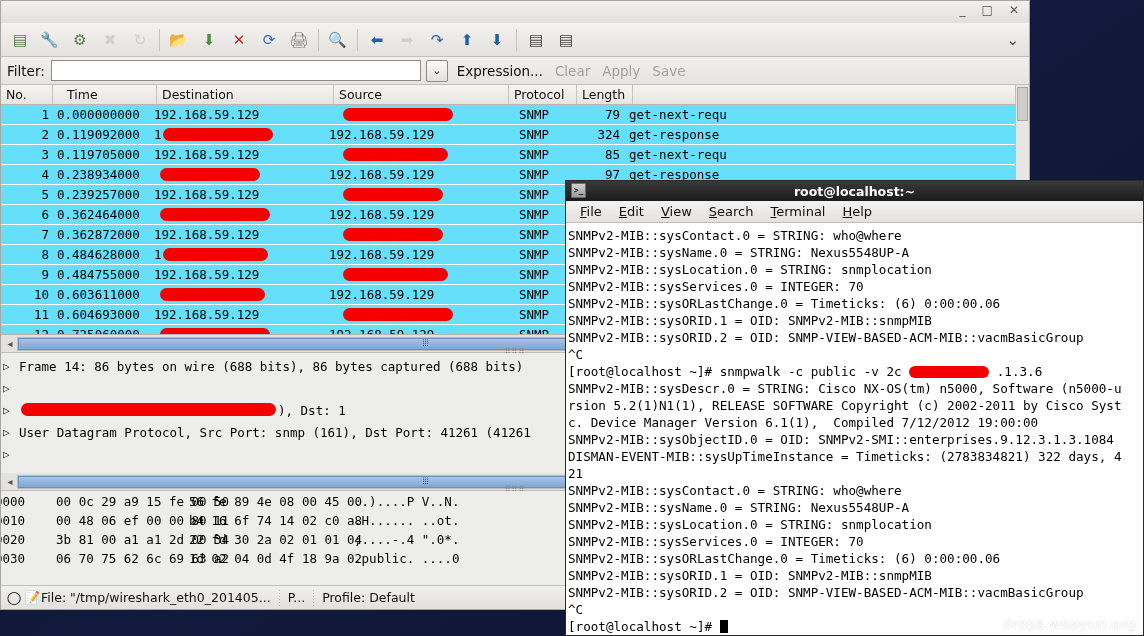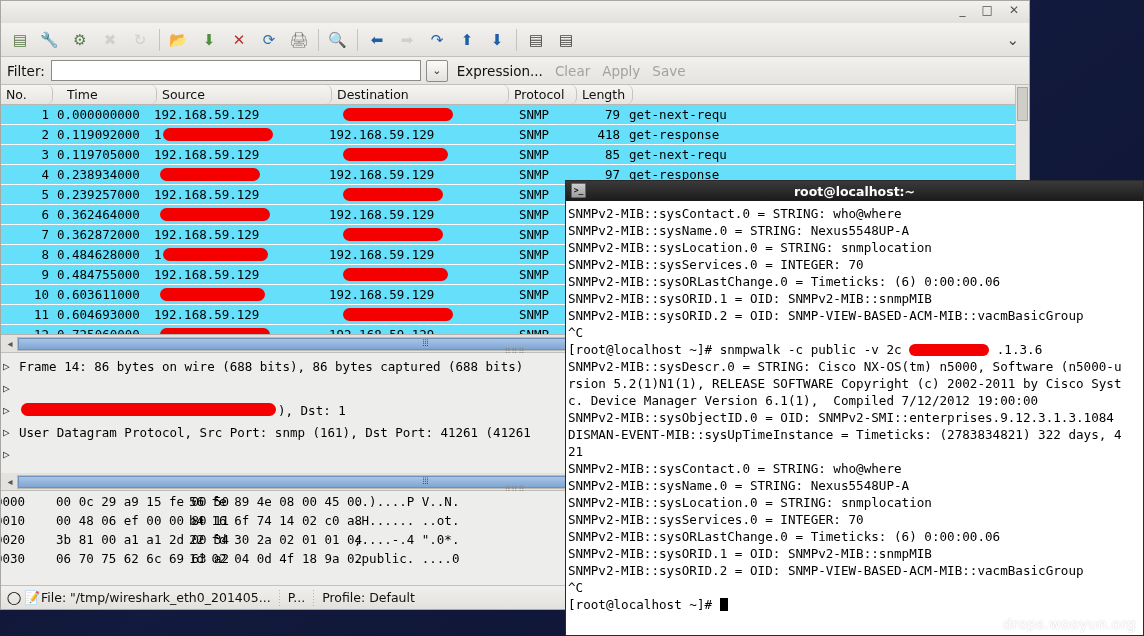--- a/index.html
+++ b/index.html
@@ -116,21 +116,21 @@
     position: relative; overflow: hidden;
   }
   .pl-header {
     display: flex; height: 20px; flex: 0 0 20px;
     background: linear-gradient(#f6f5f3,#e7e5e1);
     border-bottom: 1px solid #b9b7b3;
     font-size: 12.5px; color: #111;
   }
   .pl-header > div {
     border-right: 1px solid #c6c4c0; padding: 2px 8px 0 5px;
-    overflow: hidden; white-space: nowrap; border-radius: 6px;
+    overflow: hidden; white-space: nowrap;
   }
   .pl-rows { flex: 1; position: relative; }
   .pl-row {
     display: flex; height: 20px; align-items: center;
     background: #66e0fa; font-size: 12.5px; color: #000;
     font-family: "DejaVu Sans Mono", "Liberation Mono", monospace;
     border-bottom: 1px solid #ffffff;
     white-space: nowrap;
   }
   .c-no     { width: 52px;  text-align: right; padding-right: 4px; }
@@ -370,42 +370,42 @@
       <span class="filter-btn">Expression...</span>
       <span class="filter-btn disabled">Clear</span>
       <span class="filter-btn disabled">Apply</span>
       <span class="filter-btn disabled">Save</span>
     </div>
 
     <div class="packet-list">
       <div class="pl-header" id="pl-header">
           <div style="width: 52px; flex: 0 0 52px;">No.</div>
           <div style="width: 95px; flex: 0 0 95px; margin-left: 9px;">Time</div>
+          <div style="width: 177px; flex: 0 0 177px;">Destination</div>
           <div style="width: 175px; flex: 0 0 175px;">Source</div>
-          <div style="width: 177px; flex: 0 0 177px;">Destination</div>
           <div style="width: 68px; flex: 0 0 68px;">Protocol</div>
           <div style="width: 56px; flex: 0 0 56px;">Length</div>
         </div>
       <div class="pl-rows" id="pl-rows">
           <div class="pl-row" style="background: rgb(102, 224, 250);">
             <div class="c-no">1</div>
             <div class="c-time">0.000000000</div>
             <div class="c-src">192.168.59.129</div>
             <div class="c-dst"><span class="redact" style="width: 110px; margin-left: 14px;"></span></div>
             <div class="c-proto">SNMP</div>
             <div class="c-len">79</div>
             <div class="c-info">get-next-requ</div>
           </div>
           <div class="pl-row" style="background: rgb(102, 224, 250);">
             <div class="c-no">2</div>
             <div class="c-time">0.119092000</div>
             <div class="c-src">1<span class="redact" style="width: 110px; margin-left: 1px;"></span></div>
             <div class="c-dst">192.168.59.129</div>
             <div class="c-proto">SNMP</div>
-            <div class="c-len">418</div>
+            <div class="c-len">324</div>
             <div class="c-info">get-response</div>
           </div>
           <div class="pl-row" style="background: rgb(102, 224, 250);">
             <div class="c-no">3</div>
             <div class="c-time">0.119705000</div>
             <div class="c-src">192.168.59.129</div>
             <div class="c-dst"><span class="redact" style="width: 105px; margin-left: 14px;"></span></div>
             <div class="c-proto">SNMP</div>
             <div class="c-len">85</div>
             <div class="c-info">get-next-requ</div>
@@ -557,17 +557,25 @@
       <span class="sb-sep"></span>
       <span>Profile: Default</span>
     </div>
   </div>
 
   <div class="term">
     <div class="term-title">
       <span class="term-ico">&gt;_</span>
       <span>root@localhost:~</span>
     </div>
+    <div class="term-menu" id="term-menu">
+        <span><u>F</u>ile</span>
+        <span><u>E</u>dit</span>
+        <span><u>V</u>iew</span>
+        <span><u>S</u>earch</span>
+        <span><u>T</u>erminal</span>
+        <span><u>H</u>elp</span>
+      </div>
     <div class="term-body" id="term-lines"><div class="term-line"><span>SNMPv2-MIB::sysContact.0 = STRING: who@where</span></div><div class="term-line"><span>SNMPv2-MIB::sysName.0 = STRING: Nexus5548UP-A</span></div><div class="term-line"><span>SNMPv2-MIB::sysLocation.0 = STRING: snmplocation</span></div><div class="term-line"><span>SNMPv2-MIB::sysServices.0 = INTEGER: 70</span></div><div class="term-line"><span>SNMPv2-MIB::sysORLastChange.0 = Timeticks: (6) 0:00:00.06</span></div><div class="term-line"><span>SNMPv2-MIB::sysORID.1 = OID: SNMPv2-MIB::snmpMIB</span></div><div class="term-line"><span>SNMPv2-MIB::sysORID.2 = OID: SNMP-VIEW-BASED-ACM-MIB::vacmBasicGroup</span></div><div class="term-line"><span>^C</span></div><div class="term-line"><span>[root@localhost ~]# snmpwalk -c public -v 2c </span><span class="tredact" style="width: 80px;"></span><span> .1.3.6</span></div><div class="term-line"><span>SNMPv2-MIB::sysDescr.0 = STRING: Cisco NX-OS(tm) n5000, Software (n5000-u</span></div><div class="term-line"><span>rsion 5.2(1)N1(1), RELEASE SOFTWARE Copyright (c) 2002-2011 by Cisco Syst</span></div><div class="term-line"><span>c. Device Manager Version 6.1(1),  Compiled 7/12/2012 19:00:00</span></div><div class="term-line"><span>SNMPv2-MIB::sysObjectID.0 = OID: SNMPv2-SMI::enterprises.9.12.3.1.3.1084</span></div><div class="term-line"><span>DISMAN-EVENT-MIB::sysUpTimeInstance = Timeticks: (2783834821) 322 days, 4</span></div><div class="term-line"><span>21</span></div><div class="term-line"><span>SNMPv2-MIB::sysContact.0 = STRING: who@where</span></div><div class="term-line"><span>SNMPv2-MIB::sysName.0 = STRING: Nexus5548UP-A</span></div><div class="term-line"><span>SNMPv2-MIB::sysLocation.0 = STRING: snmplocation</span></div><div class="term-line"><span>SNMPv2-MIB::sysServices.0 = INTEGER: 70</span></div><div class="term-line"><span>SNMPv2-MIB::sysORLastChange.0 = Timeticks: (6) 0:00:00.06</span></div><div class="term-line"><span>SNMPv2-MIB::sysORID.1 = OID: SNMPv2-MIB::snmpMIB</span></div><div class="term-line"><span>SNMPv2-MIB::sysORID.2 = OID: SNMP-VIEW-BASED-ACM-MIB::vacmBasicGroup</span></div><div class="term-line"><span>^C</span></div><div class="term-line"><span>[root@localhost ~]# </span><span class="cursor"></span></div></div>
   </div>
 
   <div class="watermark">drops.wooyun.org</div>
 </div>
 
 </body></html>

